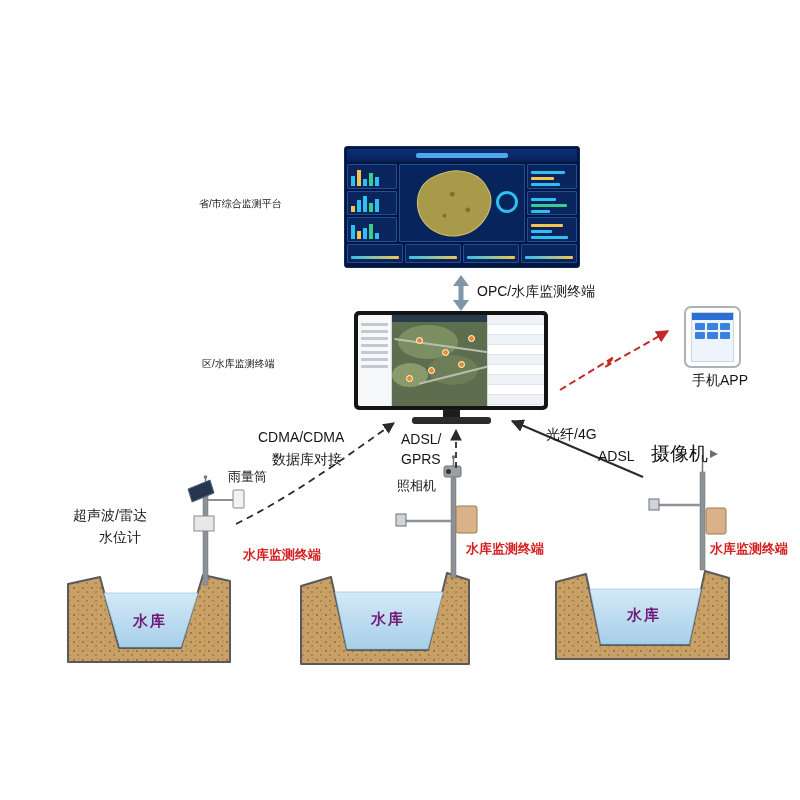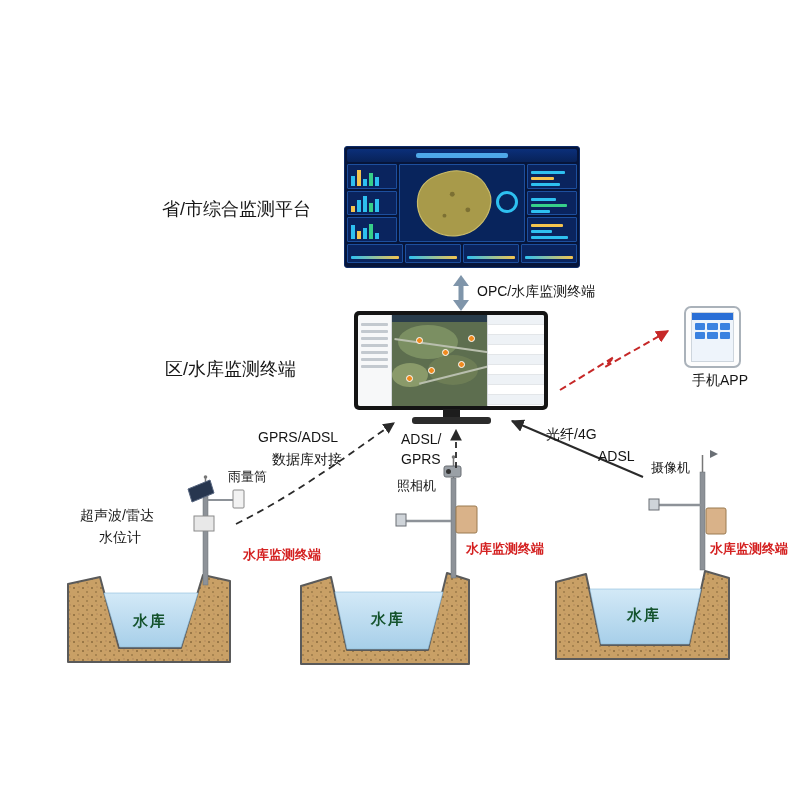--- a/index.html
+++ b/index.html
@@ -2,23 +2,23 @@
 <html><head>
 <meta charset="utf-8">
 <style>
   html,body{margin:0;padding:0;background:#fff;}
   .stage{position:relative;width:800px;height:800px;background:#fff;
          font-family:"Liberation Sans",sans-serif;overflow:hidden;}
   .overlay{position:absolute;left:0;top:0;z-index:1;}
 
   
   .lbl{position:absolute;z-index:3;color:#151515;font-size:14px;white-space:nowrap;}
-  .lbl.big{font-size:18px;}
+  .lbl.big{font-size:10px;margin-left:37px;}
   .lbl.red{color:#d42020;font-size:13px;font-weight:bold;}
-  .lbl.res{font-size:15px;font-weight:bold;color:#14532d;letter-spacing:2px;}
+  .lbl.res{font-size:15px;font-weight:bold;color:#701a75;letter-spacing:2px;}
 
   
   .dashboard{position:absolute;left:344px;top:146px;width:236px;height:122px;
              background:#06153a;border:1px solid #0c2a66;border-radius:3px;
              padding:2px;box-sizing:border-box;z-index:2;}
   .db-header{height:13px;background:linear-gradient(#0b2f7a,#082258);
              display:flex;align-items:center;justify-content:center;border-radius:2px;}
   .db-title-bar{width:92px;height:5px;background:rgba(90,190,255,.85);border-radius:2px;}
   .db-main{display:flex;gap:2px;margin-top:2px;height:78px;}
   .db-col{width:50px;display:flex;flex-direction:column;gap:2px;}
@@ -260,32 +260,32 @@
           <i></i>
       </div>
     </div>
   </div>
 
   <div class="lbl big" style="left:162px;top:197px">省/市综合监测平台</div>
   <div class="lbl" style="left:477px;top:283px">OPC/水库监测终端</div>
   <div class="lbl big" style="left:165px;top:357px">区/水库监测终端</div>
   <div class="lbl" style="left:692px;top:372px">手机APP</div>
 
-  <div class="lbl" style="left:258px;top:429px">GPRS/ADSL</div>
+  <div class="lbl" style="left:258px;top:429px">CDMA/CDMA</div>
   <div class="lbl" style="left:272px;top:451px">数据库对接</div>
   <div class="lbl" style="left:401px;top:431px">ADSL/</div>
   <div class="lbl" style="left:401px;top:451px">GPRS</div>
   <div class="lbl" style="left:546px;top:426px">光纤/4G</div>
   <div class="lbl" style="left:598px;top:448px">ADSL</div>
 
   <div class="lbl" style="left:228px;top:468px;font-size:13px">雨量筒</div>
-  <div class="lbl" style="left:80px;top:507px">超声波/雷达</div>
+  <div class="lbl" style="left:73px;top:507px">超声波/雷达</div>
   <div class="lbl" style="left:99px;top:529px">水位计</div>
   <div class="lbl" style="left:397px;top:477px;font-size:13px">照相机</div>
-  <div class="lbl" style="left:651px;top:459px;font-size:13px">摄像机</div>
+  <div class="lbl" style="left:651px;top:441px;font-size:19px">摄像机</div>
 
   <div class="lbl red" style="left:243px;top:546px">水库监测终端</div>
   <div class="lbl red" style="left:466px;top:540px">水库监测终端</div>
   <div class="lbl red" style="left:710px;top:540px">水库监测终端</div>
 
   <div class="lbl res" style="left:133px;top:612px">水库</div>
   <div class="lbl res" style="left:371px;top:610px">水库</div>
   <div class="lbl res" style="left:627px;top:606px">水库</div>
 
 </div>

